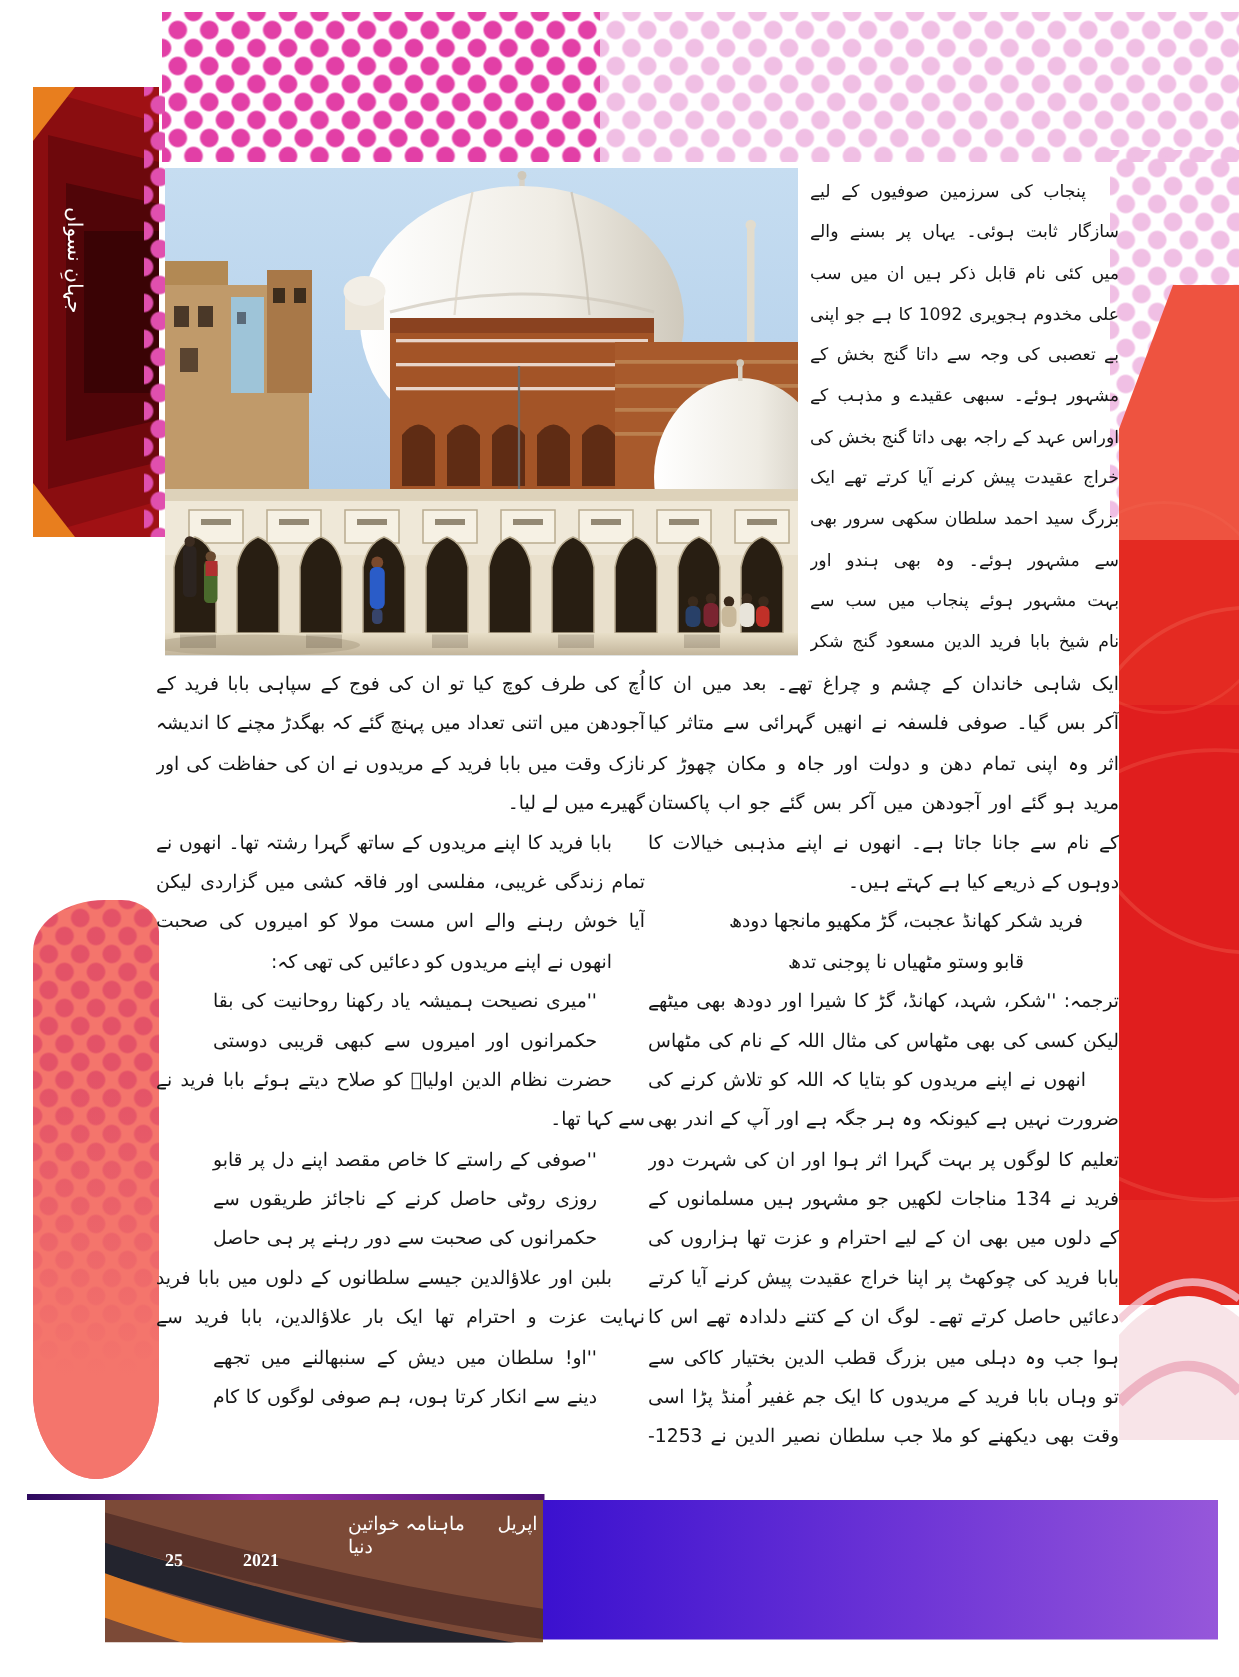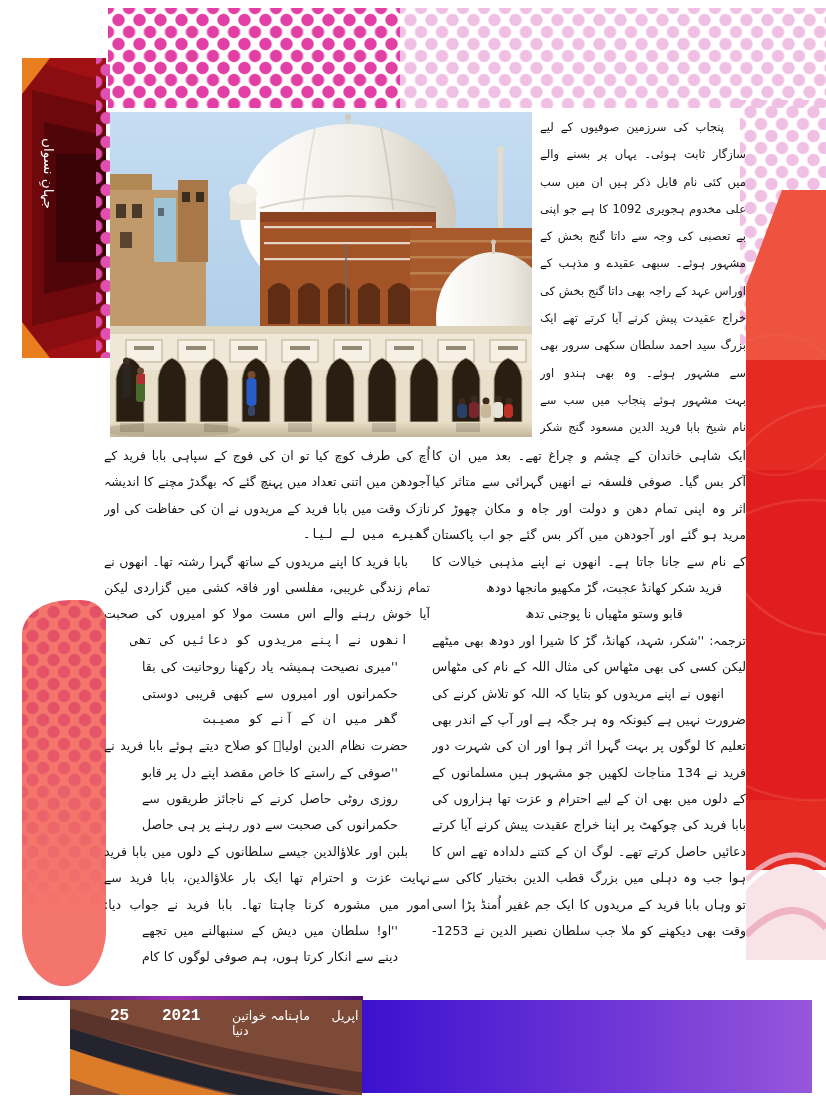--- a/index.html
+++ b/index.html
@@ -34,32 +34,32 @@
 
   
   .col{direction:rtl;color:#161616;}
   .uline{height:26.4px;line-height:26.4px;overflow:hidden;
          text-align:justify;text-align-last:justify;}
   .col-rt{left:540px;top:114px;width:206px;font-size:11.5px;}
   .col-rt .uline{height:27.3px;line-height:27.3px;}
   .col-rb{left:432px;top:443px;width:314px;font-size:12.5px;}
   .col-l{left:104px;top:443px;width:326px;font-size:12.5px;}
   .uline.in{padding-right:22px;}
-  .uline.r{text-align:right;text-align-last:right;font-family:Liberation Mono, monospace;}
+  .uline.r{text-align:right;text-align-last:right;}
   .uline.c{text-align:center;text-align-last:center;padding-left:30px;}
   .uline.q{padding:0 32px 0 38px;}
 
   
   .f-line{left:18px;top:996px;width:345px;height:4px;
       background:linear-gradient(90deg,#2d0a5e,#9a30b0 45%,#4a1076);}
   .f-panel{left:70px;top:1000px;width:292px;height:95px;}
   .f-bar{left:362px;top:1000px;width:450px;height:93px;
       background:linear-gradient(90deg,#3b11cf,#6e35d6 55%,#9657da);}
-  .f-num{color:#ffffff;font-family:Liberation Mono, monospace;font-weight:bold;
-      font-size:16px;top:1007px;z-index:6;}
+  .f-num{color:#ffffff;font-family:Liberation Serif, serif;font-weight:bold;
+      font-size:12px;top:1033px;z-index:6;}
   .f-urdu{color:#ffffff;font-size:12.5px;top:1008px;z-index:6;direction:rtl;text-align:center;}
 </style>
 </head>
 <body>
 
 <div id="page">
 
   <div class="abs dots dots-bright band-left"></div>
   <div class="abs dots dots-pale band-right"></div>
   <div class="abs dots dots-pale rmargin-dots"></div>
@@ -250,20 +250,21 @@
       <div class="uline">سے مشہور ہوئے۔ وہ بھی ہندو اور مسلمانوں میں</div>
       <div class="uline">بہت مشہور ہوئے پنجاب میں سب سے زیادہ اہم</div>
       <div class="uline">نام شیخ بابا فرید الدین مسعود گنج شکر 1265 کا تھا</div>
     </div>
   <div class="abs col col-rb">
       <div class="uline">ایک شاہی خاندان کے چشم و چراغ تھے۔ بعد میں ان کا خاندان ملتان میں</div>
       <div class="uline">آکر بس گیا۔ صوفی فلسفہ نے انھیں گہرائی سے متاثر کیا تھا۔ جس کے زیر</div>
       <div class="uline">اثر وہ اپنی تمام دھن و دولت اور جاہ و مکان چھوڑ کر خواجہ قطب الدین چشتی کے</div>
       <div class="uline">مرید ہو گئے اور آجودھن میں آکر بس گئے جو اب پاکستان میں پاک پٹن</div>
       <div class="uline">کے نام سے جانا جاتا ہے۔ انھوں نے اپنے مذہبی خیالات کا اظہار پنجابی</div>
+      <div class="uline r">دوہوں کے ذریعے کیا ہے کہتے ہیں۔</div>
       <div class="uline c">فرید شکر کھانڈ عجبت، گڑ مکھیو مانجھا دودھ</div>
       <div class="uline c">قابو وستو مٹھیاں نا پوجنی تدھ</div>
       <div class="uline">ترجمہ: ''شکر، شہد، کھانڈ، گڑ کا شیرا اور دودھ بھی میٹھے ہوتے ہیں،</div>
       <div class="uline">لیکن کسی کی بھی مٹھاس کی مثال اللہ کے نام کی مٹھاس سے نہیں کی جاسکتی''۔</div>
       <div class="uline in">انھوں نے اپنے مریدوں کو بتایا کہ اللہ کو تلاش کرنے کی کوئی</div>
       <div class="uline">ضرورت نہیں ہے کیونکہ وہ ہر جگہ ہے اور آپ کے اندر بھی موجود ہے۔ ان کی</div>
       <div class="uline">تعلیم کا لوگوں پر بہت گہرا اثر ہوا اور ان کی شہرت دور دور تک پھیل گئی۔ بابا</div>
       <div class="uline">فرید نے 134 مناجات لکھیں جو مشہور ہیں مسلمانوں کے ساتھ غیر مسلموں</div>
       <div class="uline">کے دلوں میں بھی ان کے لیے احترام و عزت تھا ہزاروں کی تعداد میں لوگ</div>
       <div class="uline">بابا فرید کی چوکھٹ پر اپنا خراج عقیدت پیش کرنے آیا کرتے تھے اور ان سے</div>
@@ -276,28 +277,27 @@
       <div class="uline">اُچ کی طرف کوچ کیا تو ان کی فوج کے سپاہی بابا فرید کے استقبال کے لیے</div>
       <div class="uline">آجودھن میں اتنی تعداد میں پہنچ گئے کہ بھگدڑ مچنے کا اندیشہ ہو گیا، ایسے</div>
       <div class="uline">نازک وقت میں بابا فرید کے مریدوں نے ان کی حفاظت کی اور انھیں</div>
       <div class="uline r">گھیرے میں لے لیا۔</div>
       <div class="uline in">بابا فرید کا اپنے مریدوں کے ساتھ گہرا رشتہ تھا۔ انھوں نے اپنی</div>
       <div class="uline">تمام زندگی غریبی، مفلسی اور فاقہ کشی میں گزاردی لیکن کبھی زبان پر شکوہ نہیں</div>
       <div class="uline">آیا خوش رہنے والے اس مست مولا کو امیروں کی صحبت سخت ناپسند تھی۔</div>
       <div class="uline in r">انھوں نے اپنے مریدوں کو دعائیں کی تھی کہ:</div>
       <div class="uline q">''میری نصیحت ہمیشہ یاد رکھنا روحانیت کی بقا کے لیے</div>
       <div class="uline q">حکمرانوں اور امیروں سے کبھی قریبی دوستی مت کرنا اپنے</div>
-      <div class="uline q r">گھر میں ان کے آنے کو مصیبت سمجھنا۔''</div>
       <div class="uline in">حضرت نظام الدین اولیاؒ کو صلاح دیتے ہوئے بابا فرید نے ان</div>
+      <div class="uline r">سے کہا تھا۔</div>
       <div class="uline q">''صوفی کے راستے کا خاص مقصد اپنے دل پر قابو رکھنا ہے جو</div>
       <div class="uline q">روزی روٹی حاصل کرنے کے ناجائز طریقوں سے بچنے اور</div>
       <div class="uline q">حکمرانوں کی صحبت سے دور رہنے پر ہی حاصل ہوسکتا ہے۔''</div>
       <div class="uline in">بلبن اور علاؤالدین جیسے سلطانوں کے دلوں میں بابا فرید کے لیے</div>
       <div class="uline">نہایت عزت و احترام تھا ایک بار علاؤالدین، بابا فرید سے حکومت کے</div>
-      <div class="uline">امور میں مشورہ کرنا چاہتا تھا۔ بابا فرید نے جواب دیا:</div>
       <div class="uline q">''او! سلطان میں دیش کے سنبھالنے میں تجھے کوئی صلاح</div>
       <div class="uline q">دینے سے انکار کرتا ہوں، ہم صوفی لوگوں کا کام روحانی</div>
     </div>
 
   <div class="abs f-line"></div>
   <div class="abs f-panel">
     <svg width="292" height="95" viewBox="0 0 292 95">
       <rect width="292" height="95" fill="#7c4a37"></rect>
       <path d="M-10,16 C70,38 170,66 302,84" stroke="#5a332a" stroke-width="20" fill="none"></path>
       <path d="M-10,36 C70,60 160,88 302,110" stroke="#23242e" stroke-width="20" fill="none"></path>

